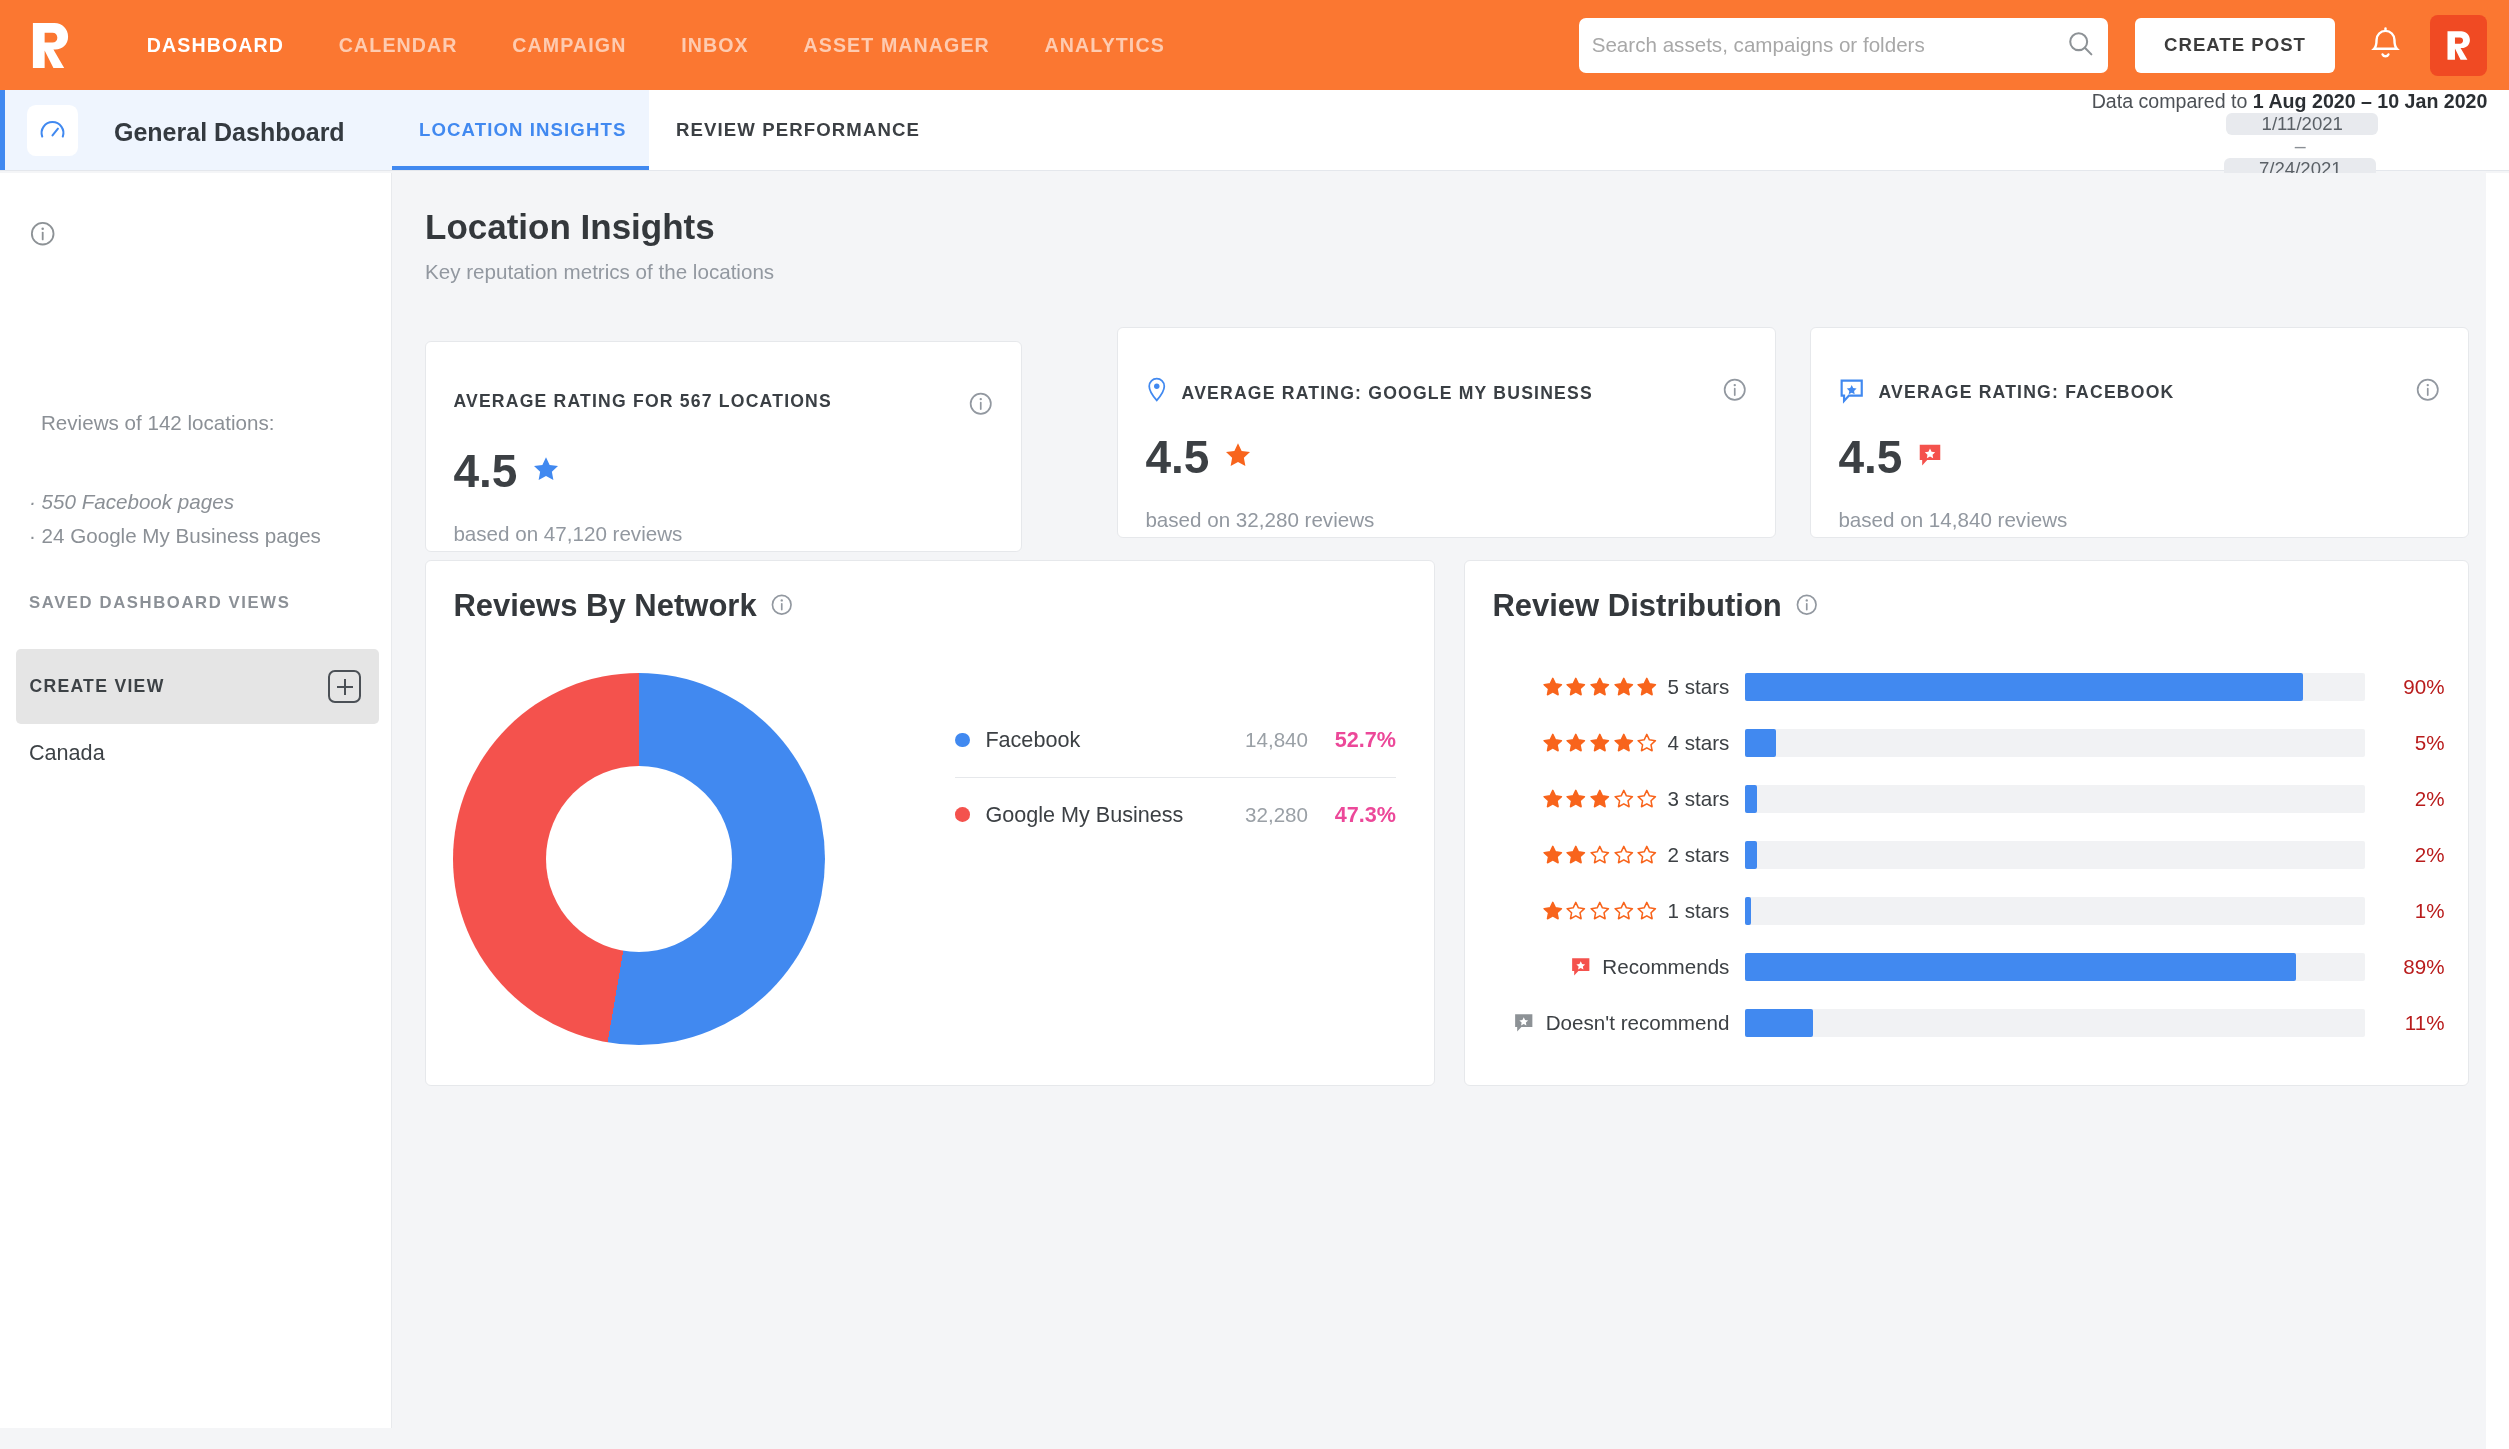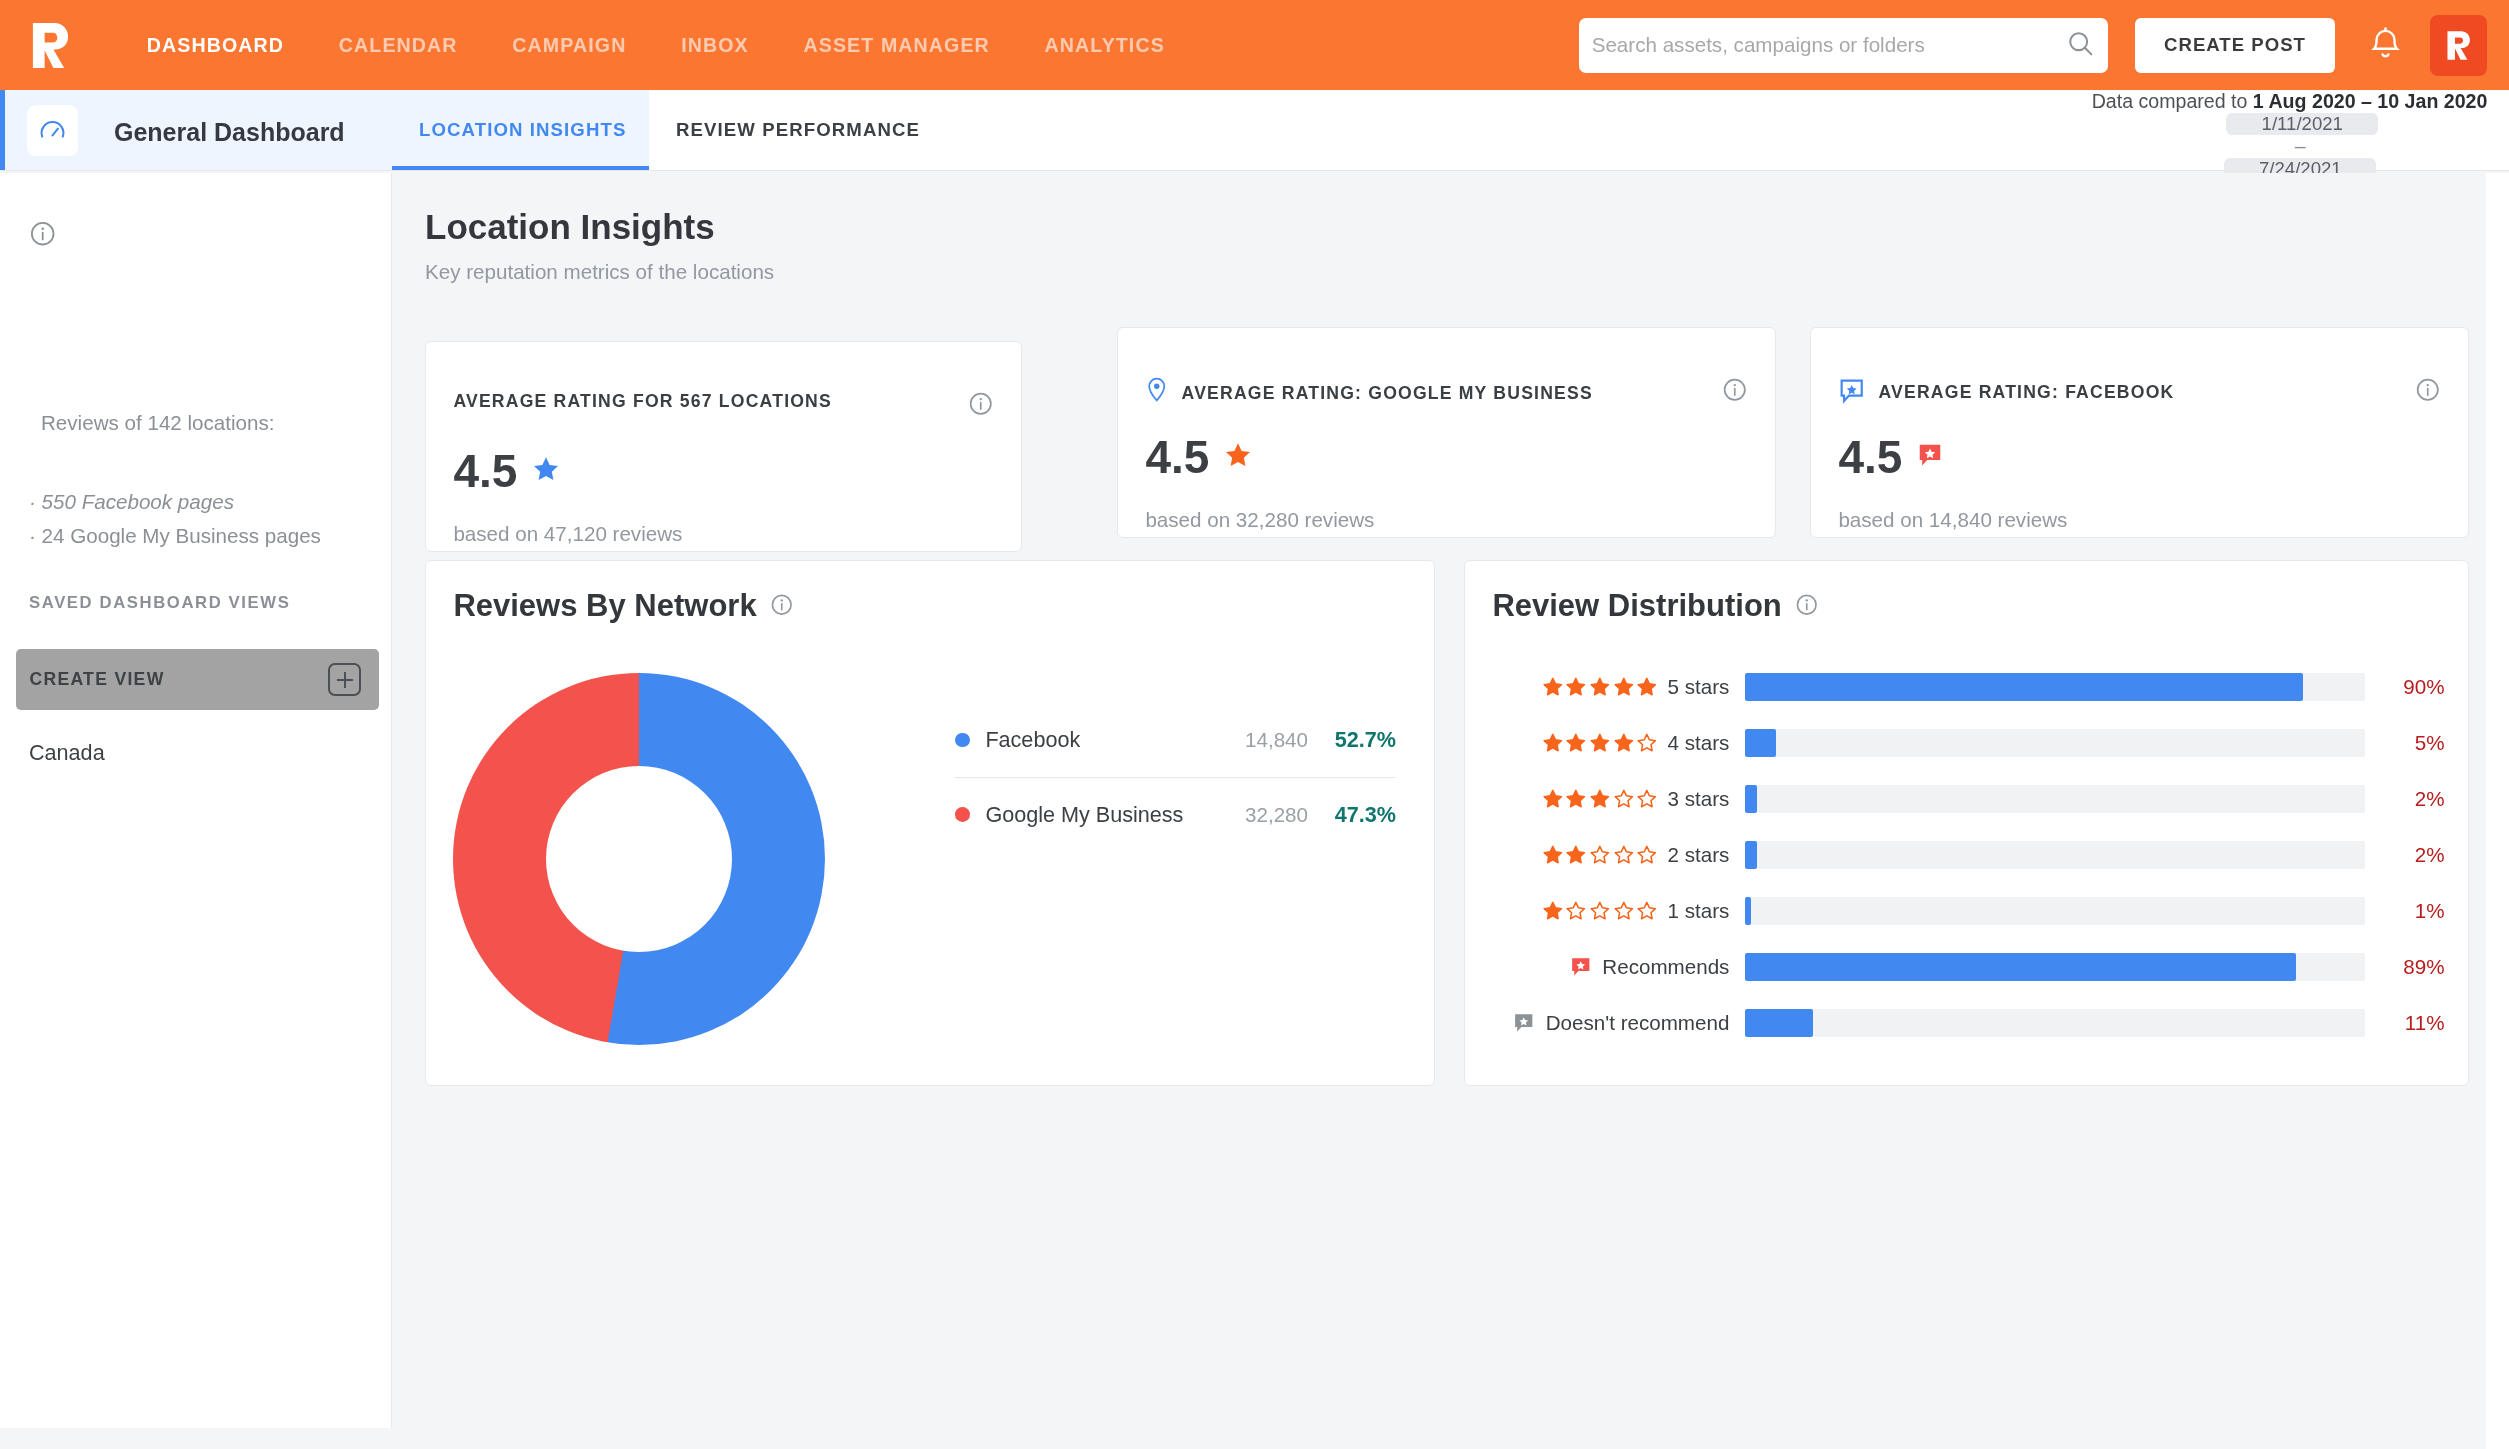--- a/index.html
+++ b/index.html
@@ -127,22 +127,22 @@
     position: absolute; left: 29px; font-size: 20.6px; color: #8b9096; white-space: nowrap;
   }
   .sb-reviews { top: 238px; margin-left: 12px; }
   .sb-fb { top: 317px; font-style: italic; }
   .sb-gmb { top: 351px; }
   .sb-section {
     position: absolute; left: 29px; top: 420px;
     font-size: 16.7px; font-weight: bold; letter-spacing: 1.6px; color: #8b9096;
   }
   .sb-create {
-    position: absolute; left: 15.7px; top: 476px; width: 363px; height: 61px;
-    background: #a3a3a3; border-radius: 4.9px; cursor: pointer;
+    position: absolute; left: 15.7px; top: 476px; width: 363px; height: 75px;
+    background: #e5e5e5; border-radius: 4.9px; cursor: pointer;
     display: flex; align-items: center; justify-content: space-between;
     padding: 0 17.6px 0 13.7px;
   }
   .sb-create span {
     font-size: 17.6px; font-weight: bold; letter-spacing: 1.3px; color: #3d4246;
   }
   .plus-box {
     width: 33px; height: 33px; border: 2px solid #4b5056; border-radius: 6.9px;
     position: relative;
   }
@@ -199,21 +199,21 @@
   }
 
   .legend { position: absolute; left: 529px; top: 142px; width: 441px; }
   .legend-row {
     display: flex; align-items: center; height: 74px;
   }
   .legend-row + .legend-row { border-top: 1px solid #e6e8eb; }
   .legend-dot { width: 14.7px; height: 14.7px; border-radius: 50%; flex: none; }
   .legend-name { margin-left: 15.7px; font-size: 21.6px; color: #3c4044; white-space: nowrap; }
   .legend-count { margin-left: auto; font-size: 20.6px; color: #9aa0a6; }
-  .legend-pct { width: 88px; text-align: right; font-size: 21.6px; font-weight: bold; color: #0f766e; }
+  .legend-pct { width: 88px; text-align: right; font-size: 21.6px; font-weight: bold; color: #ec4899; }
 
   .dist-rows { position: absolute; left: 27.4px; top: 98px; right: 23.5px; }
   .dist-row { display: flex; align-items: center; height: 56px; }
   .dist-label {
     width: 237px; display: flex; align-items: center; justify-content: flex-end; gap: 0px;
     font-size: 20.6px; color: #3c4044; white-space: nowrap;
   }
   .stars { display: flex; align-items: center; gap: 2px; margin-right: 9.8px; }
   .dist-track {
     flex: 1; height: 27.4px; background: #f1f2f4; border-radius: 2px; position: relative;

